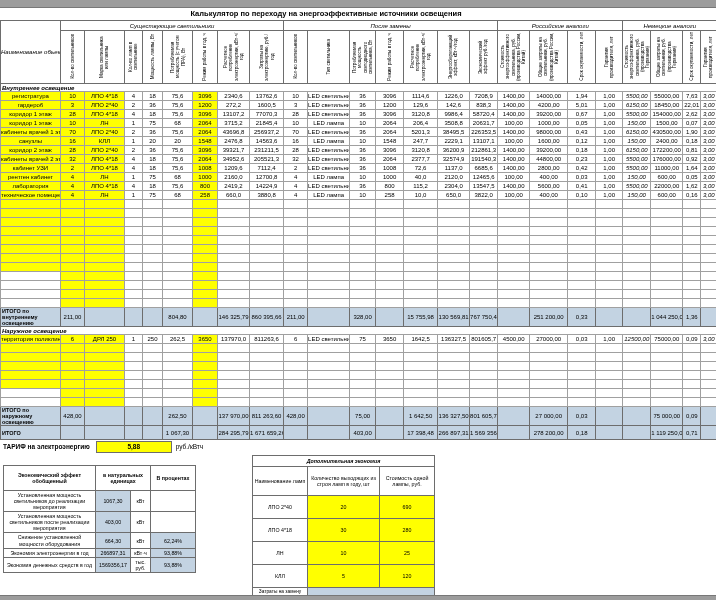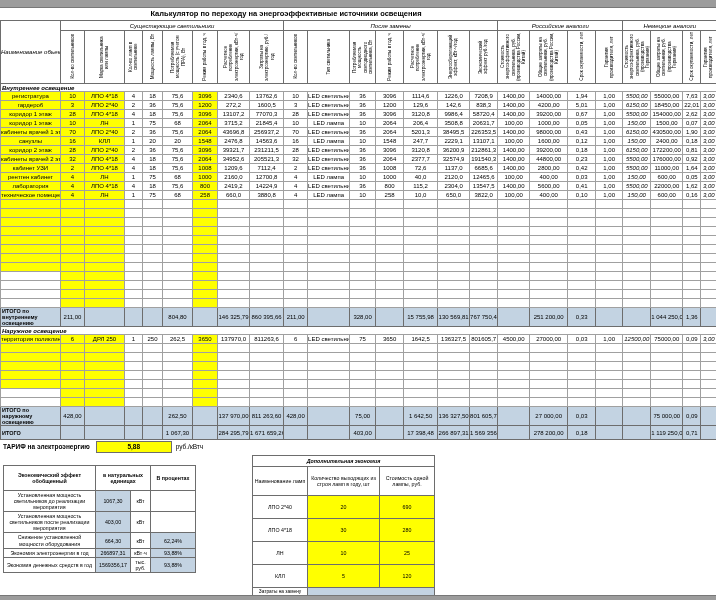--- a/index.html
+++ b/index.html
@@ -3,21 +3,21 @@
 <meta charset="utf-8">
 <style>
   html,body{margin:0;padding:0;background:#e8e8e8;}
   #app{position:relative;width:716px;height:600px;background:#ffffff;overflow:hidden;
        font-family:"Liberation Sans",sans-serif;color:#000;}
   .topbar{position:absolute;top:0;left:0;width:716px;height:7px;background:#9c9c9c;
           border-bottom:1px solid #777;}
   .botbar{position:absolute;top:595px;left:0;width:716px;height:5px;background:#9c9c9c;
           border-top:1px solid #777;}
   .title{position:absolute;top:8px;left:0;width:572px;height:11px;line-height:11px;
-         text-align:center;font-weight:bold;font-size:7.5px;}
+         text-align:center;font-weight:bold;font-size:7.5px;padding-left:40px;}
   table.sheet{position:absolute;top:20px;left:0;width:716px;border-collapse:collapse;
               table-layout:fixed;}
   table.sheet th,table.sheet td{border:1px solid #a0a0a0;padding:0;margin:0;overflow:hidden;
               text-align:center;vertical-align:middle;font-size:6px;line-height:1;
               white-space:nowrap;font-weight:normal;}
   tr.hgroup th{height:9px;font-style:italic;font-size:6px;border-color:#6d6d6d;}
   th.namehdr{font-size:6px;white-space:normal;line-height:1.15;border-color:#6d6d6d;}
   tr.hmain th{height:52px;border-color:#6d6d6d;vertical-align:middle;}
   .vt{writing-mode:vertical-rl;transform:rotate(180deg);font-size:4.6px;line-height:1.15;
       white-space:normal;display:inline-block;max-height:50px;}

